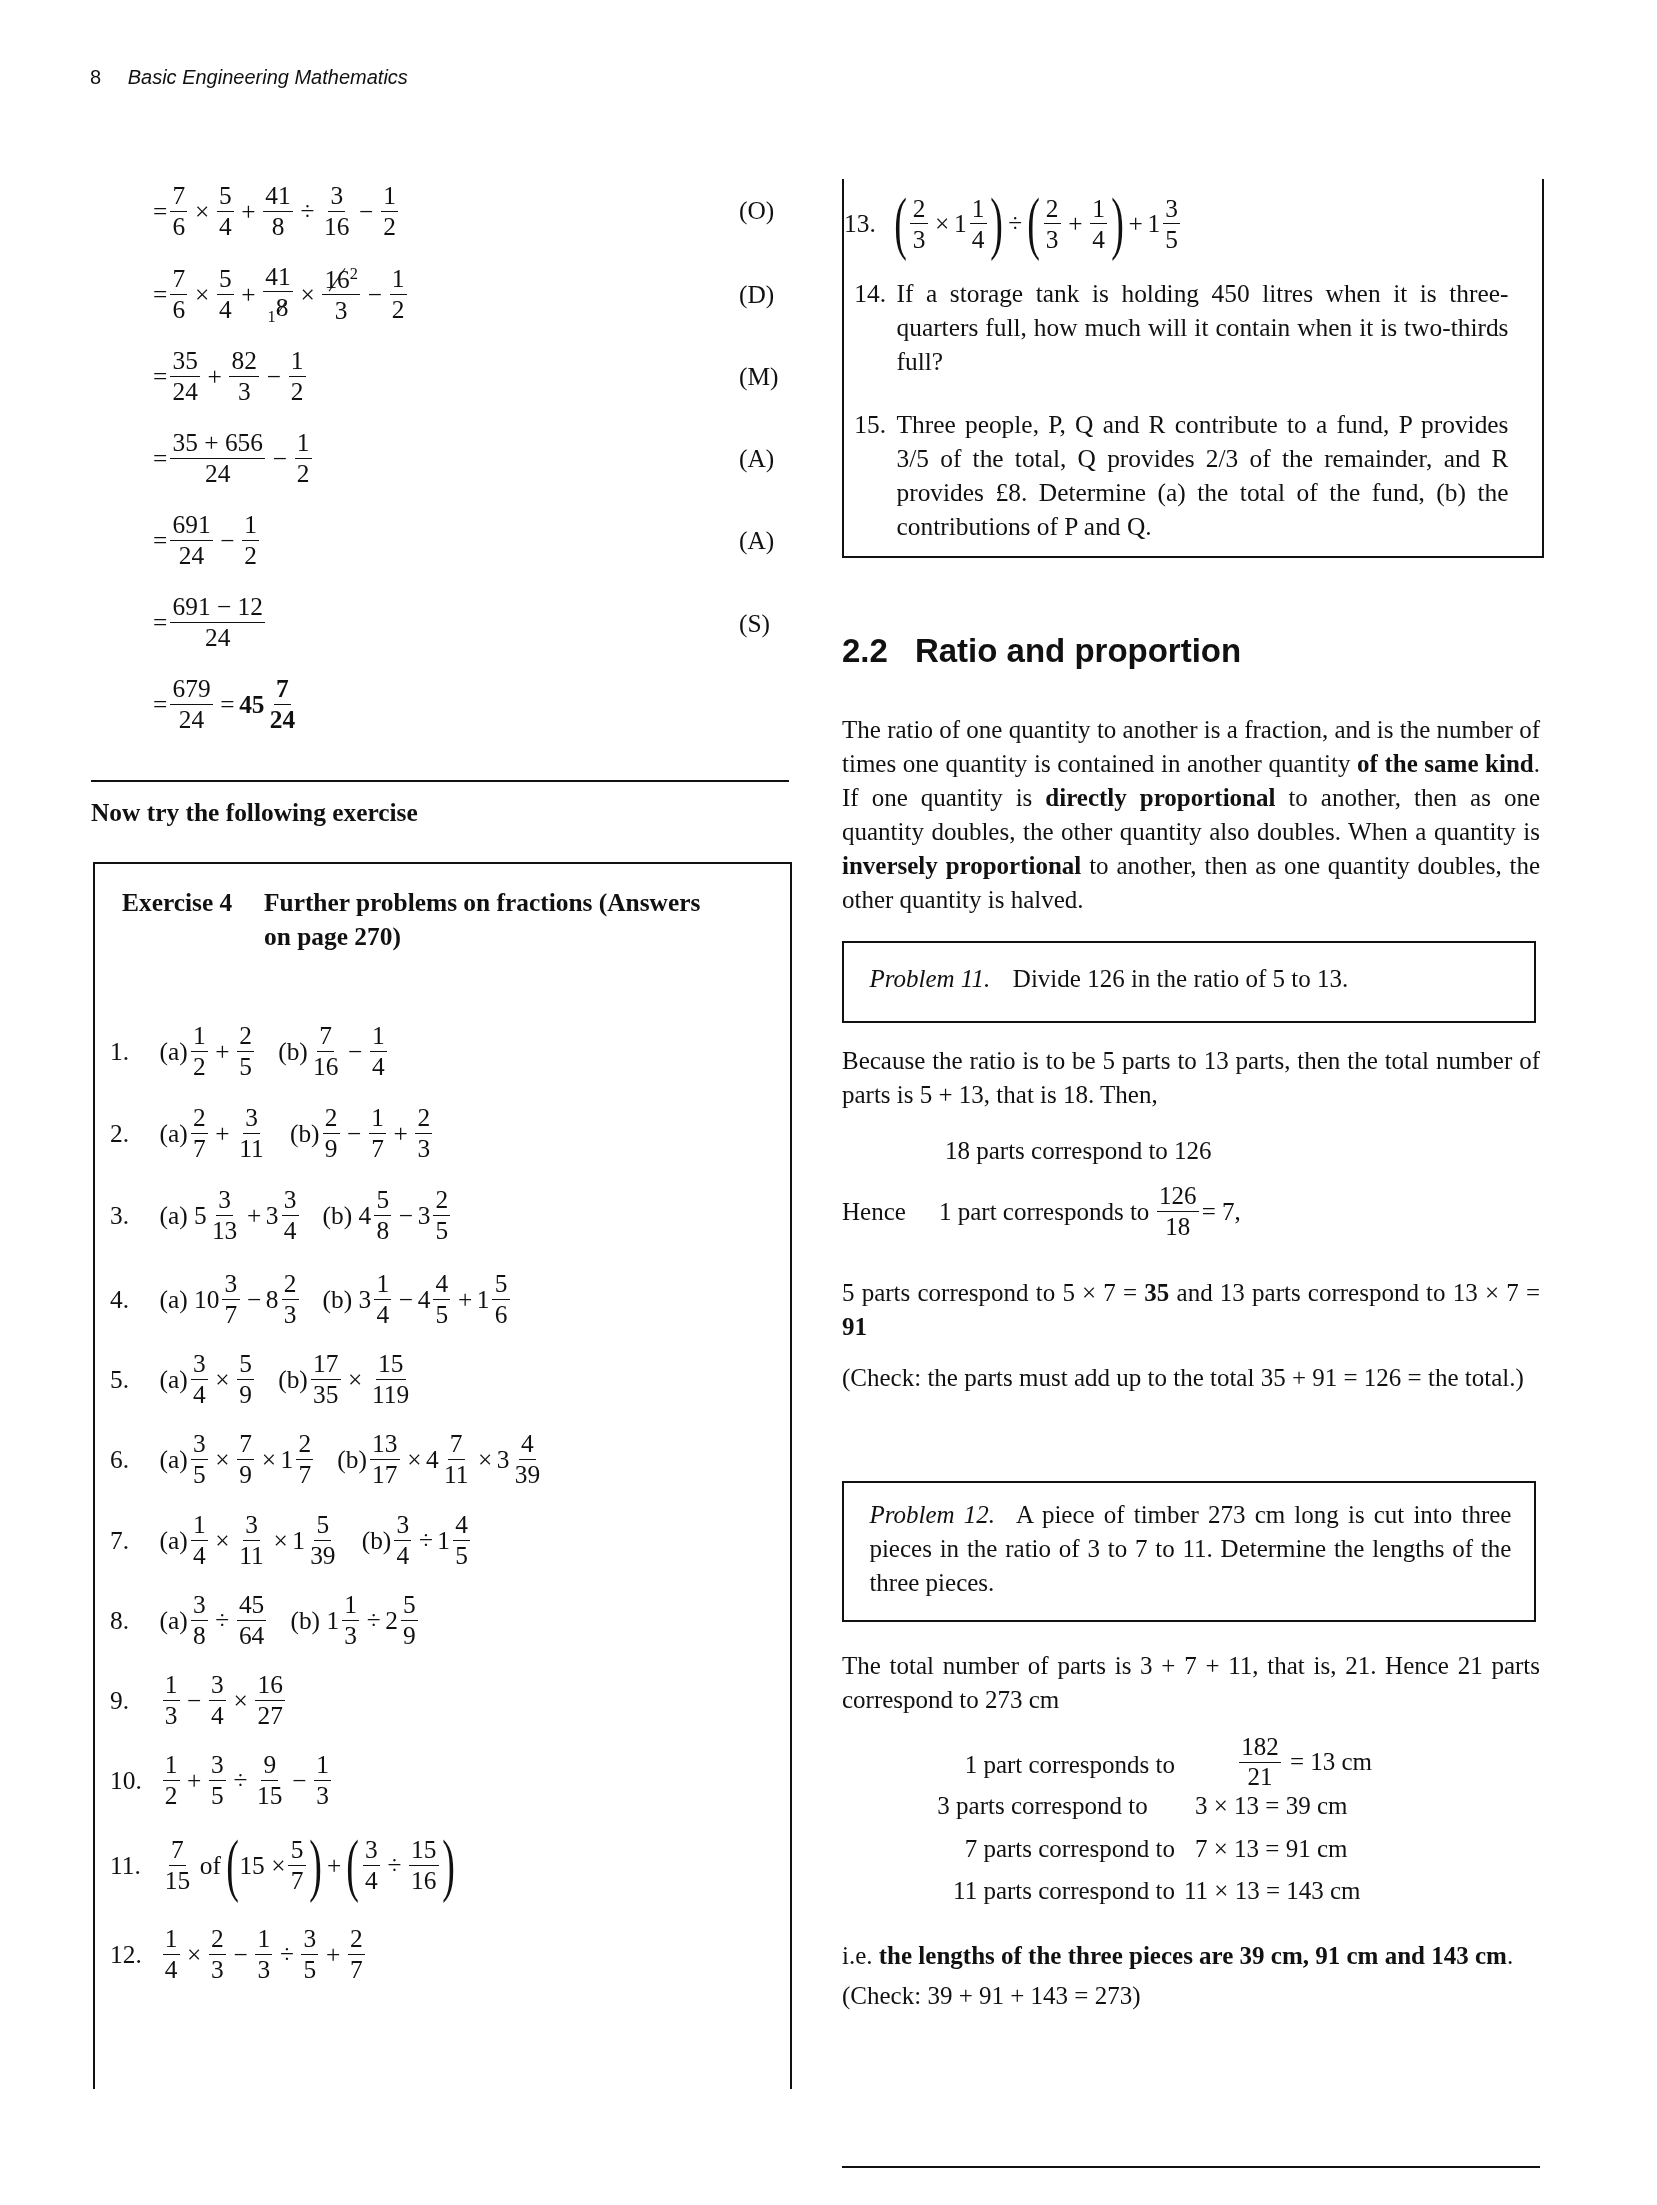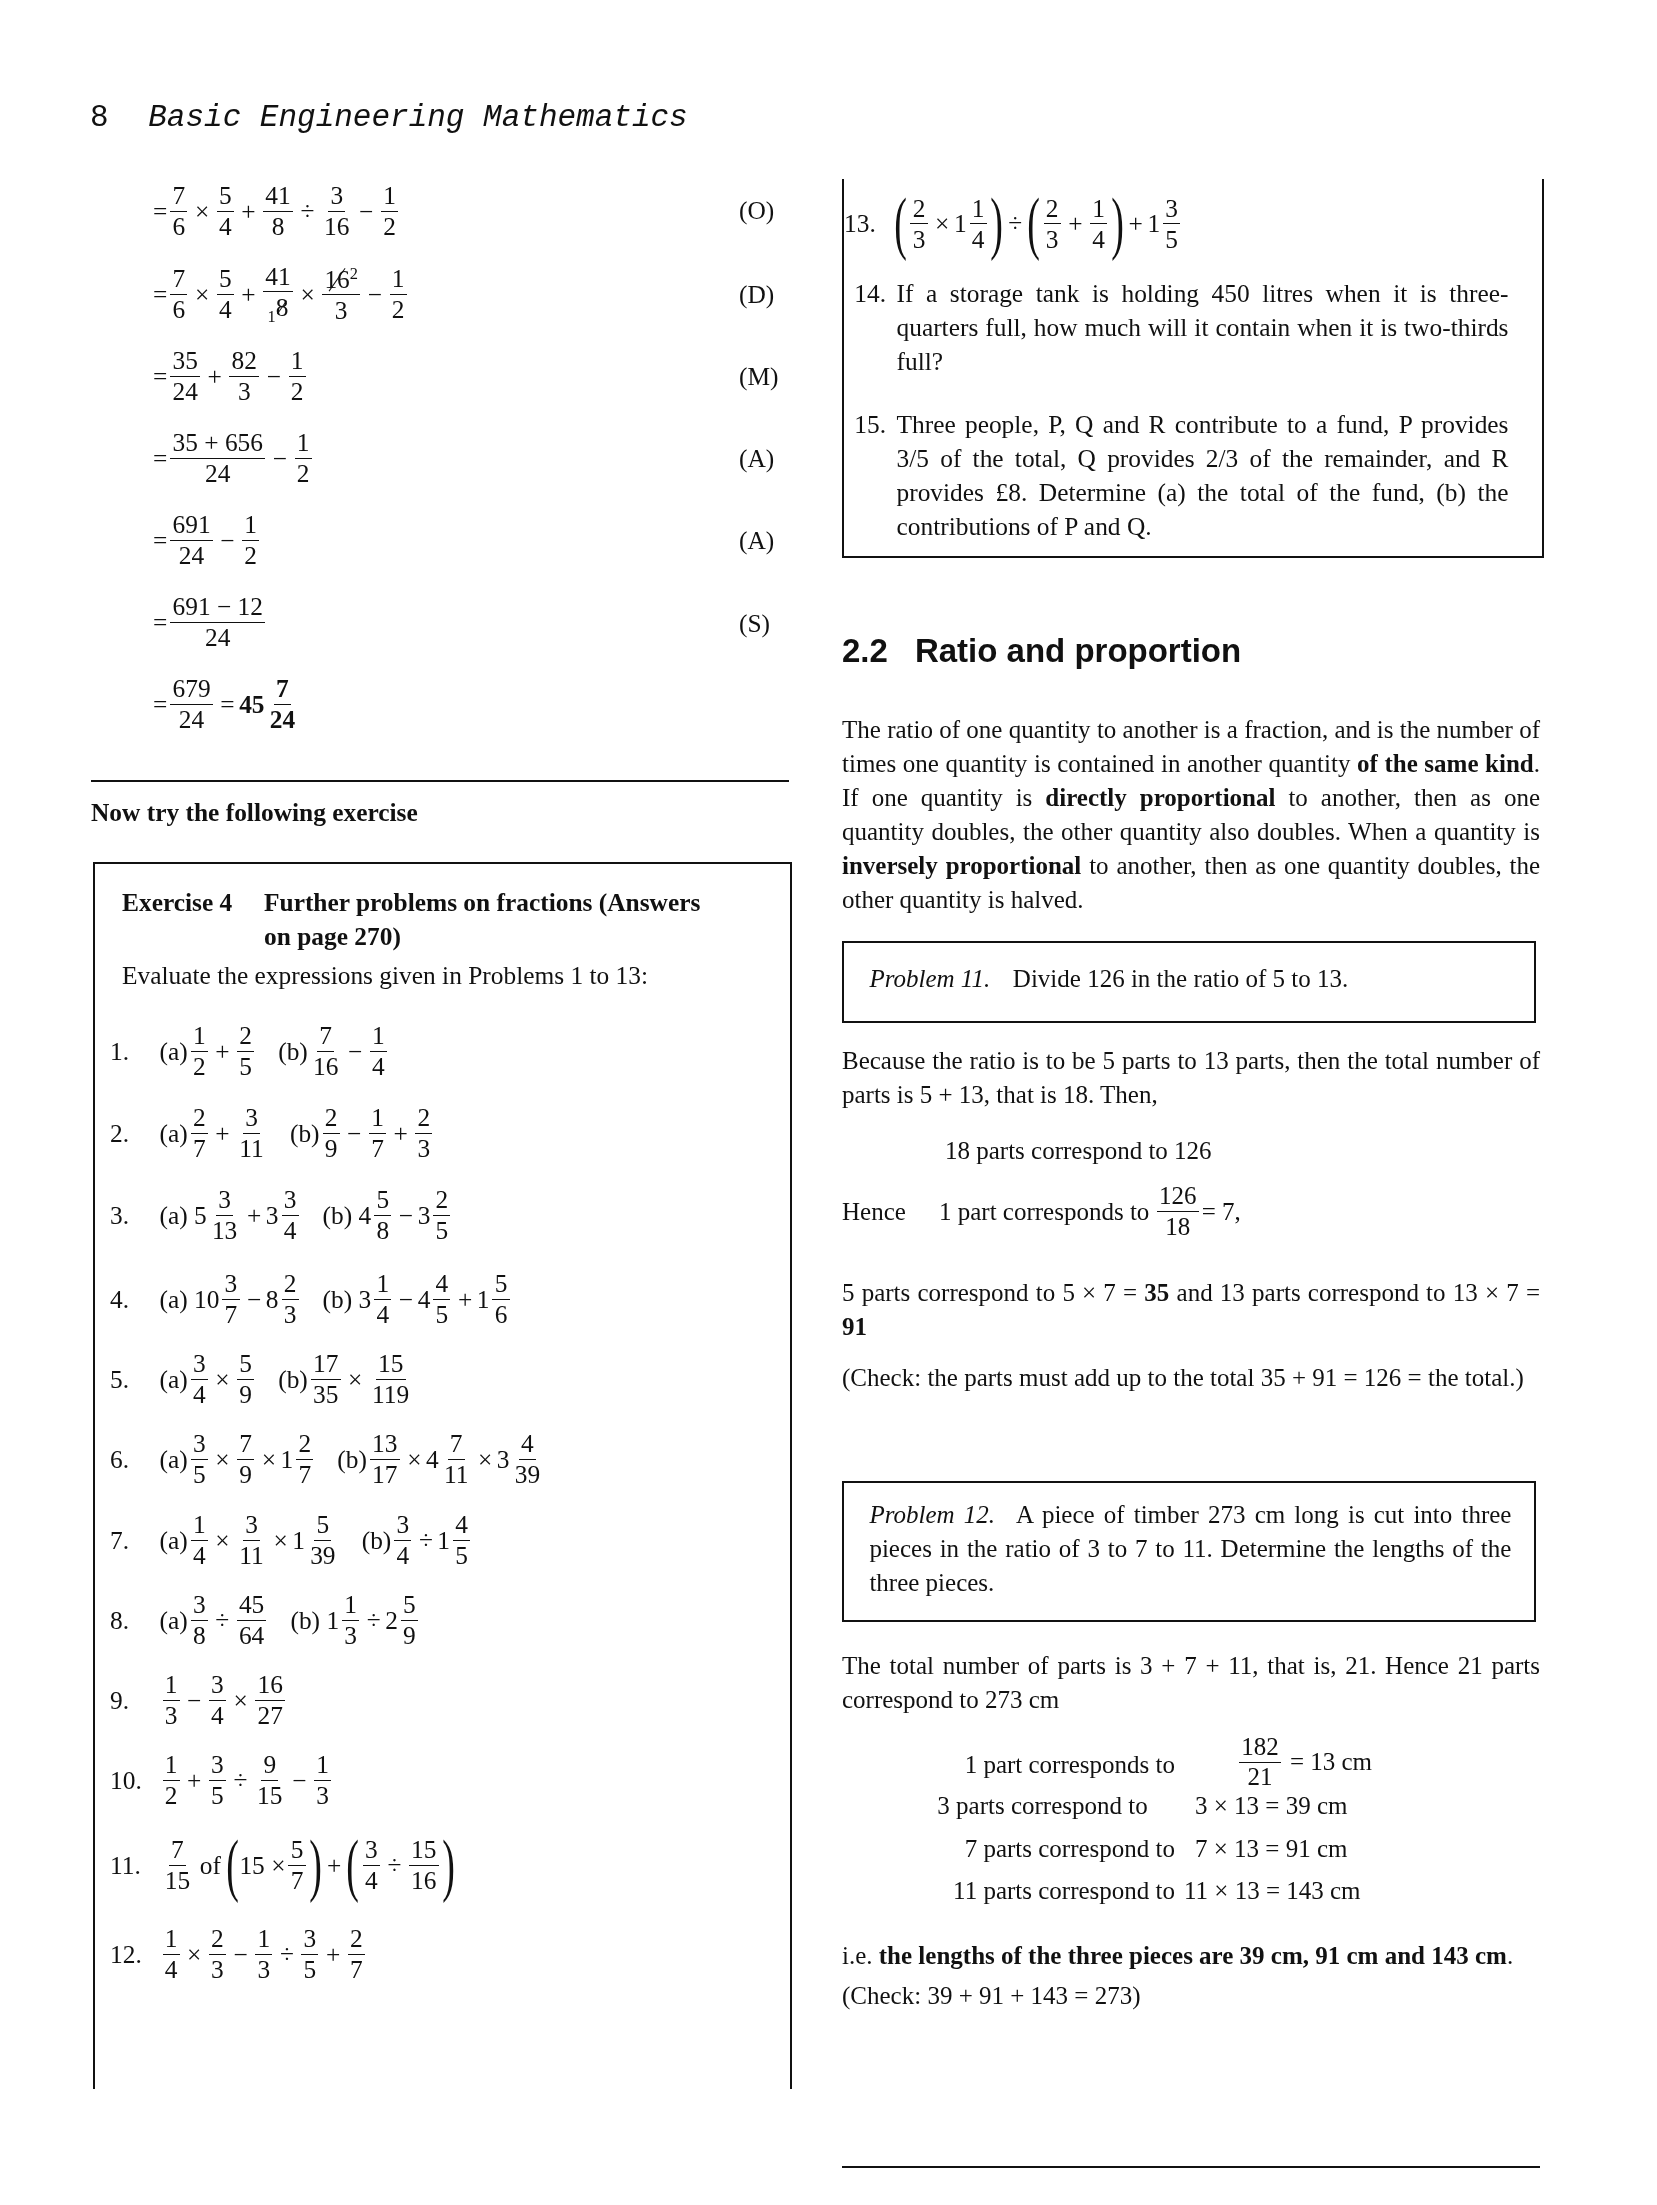--- a/index.html
+++ b/index.html
@@ -1,19 +1,19 @@
 <!DOCTYPE html>
 <html style="font-size:12px"><head>
 <meta charset="utf-8">
 <style>
   html,body{margin:0;padding:0;background:#fff;}
   body{width:1658px;height:2205px;position:relative;overflow:hidden;color:#111;
        font-family:"Liberation Serif","DejaVu Serif",serif;}
   .abs{position:absolute;}
-  .hdr{left:90px;top:100px;font-family:Liberation Mono, monospace;font-size:31px;}
+  .hdr{left:90px;top:66px;font-family:Liberation Sans, sans-serif;font-size:20px;}
   .hdr .pg{margin-right:21px;}
   .hdr .ti{font-style:italic;}
   .math{font-family:"Liberation Serif","DejaVu Serif",serif;font-size:25.4px;}
   .frac{display:inline-flex;flex-direction:column;align-items:center;vertical-align:middle;margin:0 3px;line-height:1.05;}
   .frac .n{padding:0 2.2px 1.5px;border-bottom:1.5px solid #111;}
   .frac .d{padding:1.5px 2.2px 0;}
   .op{margin:0 4.5px;}
   .eqrow{position:absolute;left:153px;display:flex;align-items:center;height:72px;}
   .eqlabel{position:absolute;left:739px;font-size:25.4px;}
   .hr{position:absolute;height:2.2px;background:#111;}
@@ -184,21 +184,20 @@
 
 <div class="hr" style="left:91px;top:780px;width:698px"></div>
 <div class="abs lead">Now try the following exercise</div>
 
 <div class="box exbox">
   <div class="ex-title">
     <span class="num">Exercise 4</span>
     <span><span>Further problems on fractions (Answers</span><br>
           <span>on page 270)</span></span>
   </div>
-  <div class="ex-intro">Evaluate the expressions given in Problems 1 to 13:</div>
 
   <div class="prob" style="top:146px">
     <span class="pn">1.</span>
     <span>(a)</span>
       <span class="frac">
         <span class="n">1</span>
         <span class="d">2</span>
       </span>
       <span class="op">+</span>
       <span class="frac">

